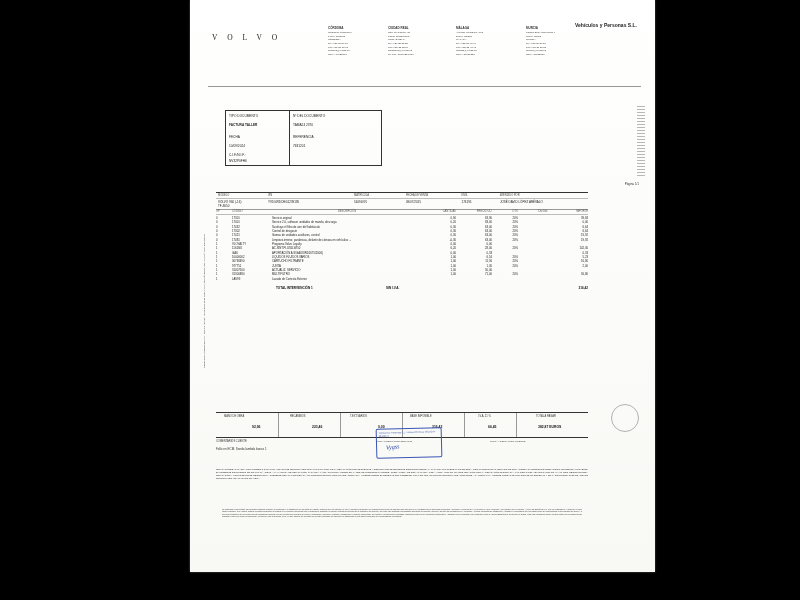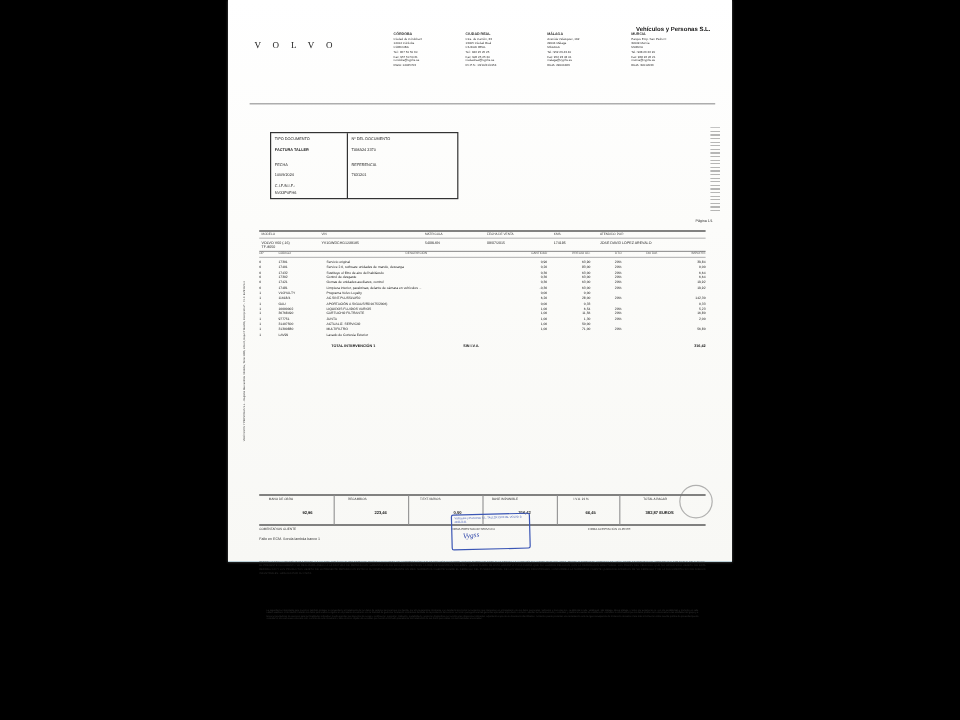--- a/index.html
+++ b/index.html
@@ -15,23 +15,24 @@
     position: relative;
     width: 800px;
     height: 600px;
     background: #000;
   }
   .sheet {
     position: absolute;
     left: 190px;
     top: 0px;
     width: 420px;
-    height: 468px;
-    background: #7dd3fc;
+    height: 572px;
+    background: #e5e5e5;
     box-shadow: 0 0 2px #555;
+    padding-left: 45px;
   }
   .sheet .grain {
     position: absolute;
     inset: 0;
     background: linear-gradient(180deg, #ffffff 0%, #fcfcfa 40%, #f8f8f5 100%);
   }
 
   
   .volvo {
     position: absolute;

